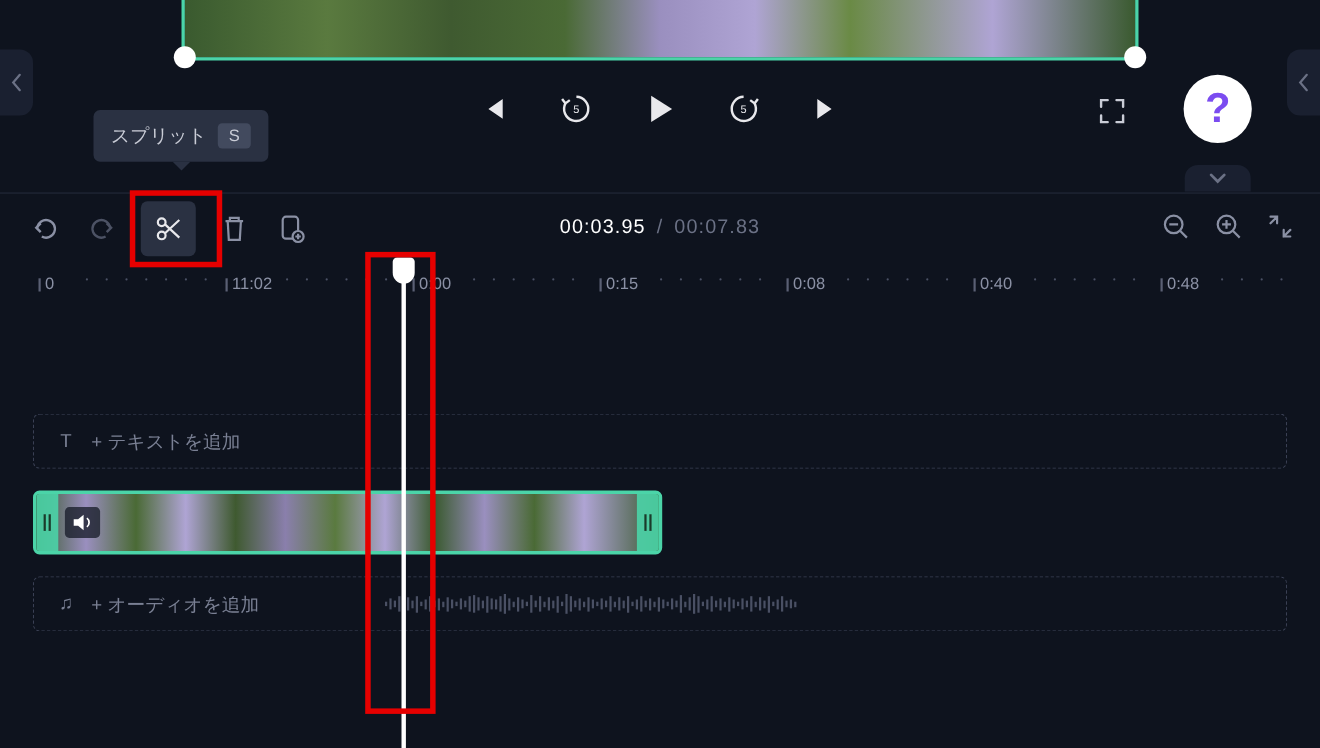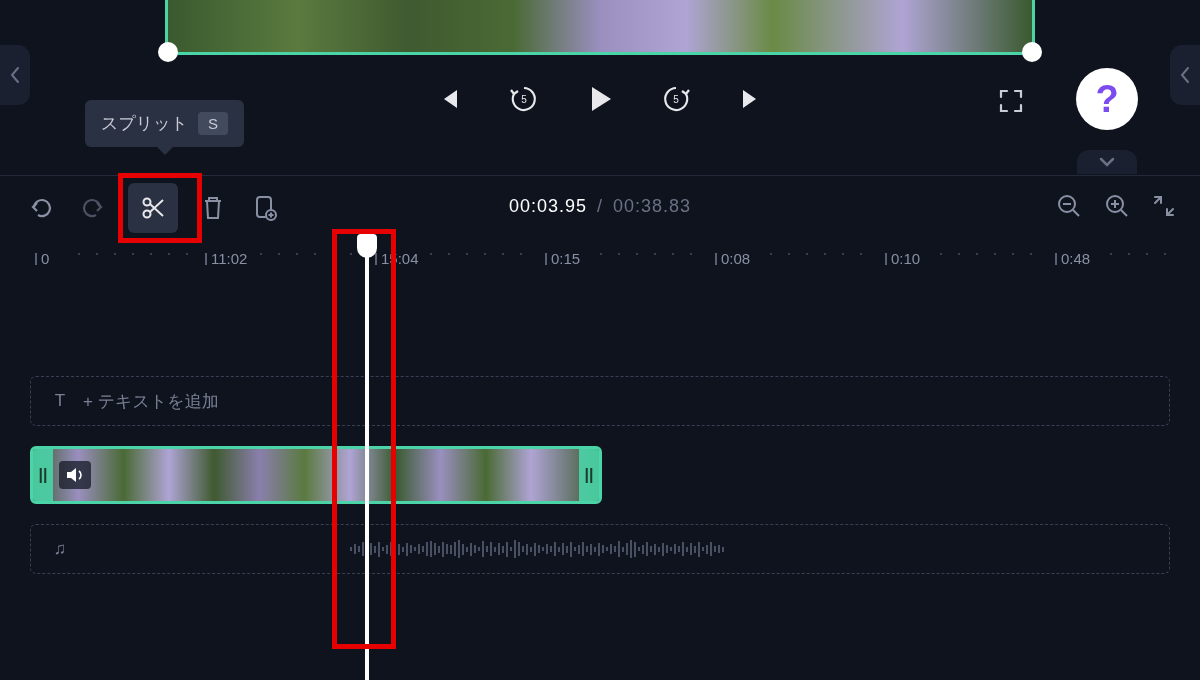--- a/index.html
+++ b/index.html
@@ -393,21 +393,21 @@
             <rect x="5" y="3" width="14" height="20" rx="3" stroke="currentColor" stroke-width="2" fill="none"></rect>
             <circle cx="19" cy="21" r="5" fill="#0e131e" stroke="currentColor" stroke-width="2"></circle>
             <path d="M19 18.5v5M16.5 21h5" stroke="currentColor" stroke-width="2"></path>
           </svg>
       </div>
     </div>
 
     <div class="timecode">
       <span class="cur">00:03.95</span>
       <span class="sep">/</span>
-      <span class="dur">00:38.83</span>
+      <span class="dur">00:07.83</span>
     </div>
 
     <div class="tb-right">
       <div class="tb-rbtn">
         <svg width="26" height="26" viewBox="0 0 26 26">
             <circle cx="11" cy="11" r="8" stroke="currentColor" stroke-width="2" fill="none"></circle>
             <path d="M17 17l6 6M7 11h8" stroke="currentColor" stroke-width="2"></path>
           </svg>
       </div>
       <div class="tb-rbtn">
@@ -447,21 +447,21 @@
     <div class="ruler-dots" style="left:260px">
         <span></span>
         <span></span>
         <span></span>
         <span></span>
         <span></span>
         <span></span>
       </div>
     <div class="ruler-tick" style="left:375px">
         <span class="bar"></span>
-        <span>15:04</span>
+        <span>0:00</span>
       </div>
     <div class="ruler-dots" style="left:430px">
         <span></span>
         <span></span>
         <span></span>
         <span></span>
         <span></span>
         <span></span>
       </div>
     <div class="ruler-tick" style="left:545px">
@@ -483,21 +483,21 @@
     <div class="ruler-dots" style="left:770px">
         <span></span>
         <span></span>
         <span></span>
         <span></span>
         <span></span>
         <span></span>
       </div>
     <div class="ruler-tick" style="left:885px">
         <span class="bar"></span>
-        <span>0:10</span>
+        <span>0:40</span>
       </div>
     <div class="ruler-dots" style="left:940px">
         <span></span>
         <span></span>
         <span></span>
         <span></span>
         <span></span>
         <span></span>
       </div>
     <div class="ruler-tick" style="left:1055px">
@@ -531,20 +531,21 @@
               <path d="M1 5v6h4l5 4V1L5 5H1z" fill="currentColor"></path>
               <path d="M13 4a5 5 0 0 1 0 8" stroke="currentColor" stroke-width="1.6" fill="none"></path>
             </svg>
         </div>
         <div class="clip-handle r">||</div>
       </div>
     </div>
     <div class="track-row audio-track">
       <div class="placeholder-track">
         <span class="ico">♫</span>
+        <span>+ オーディオを追加</span>
         <div class="waveform">
           <span style="height:4px"></span>
             <span style="height:10px"></span>
             <span style="height:6px"></span>
             <span style="height:14px"></span>
           <span style="height:5px"></span>
             <span style="height:12px"></span>
             <span style="height:7px"></span>
             <span style="height:15px"></span>
           <span style="height:4px"></span>

